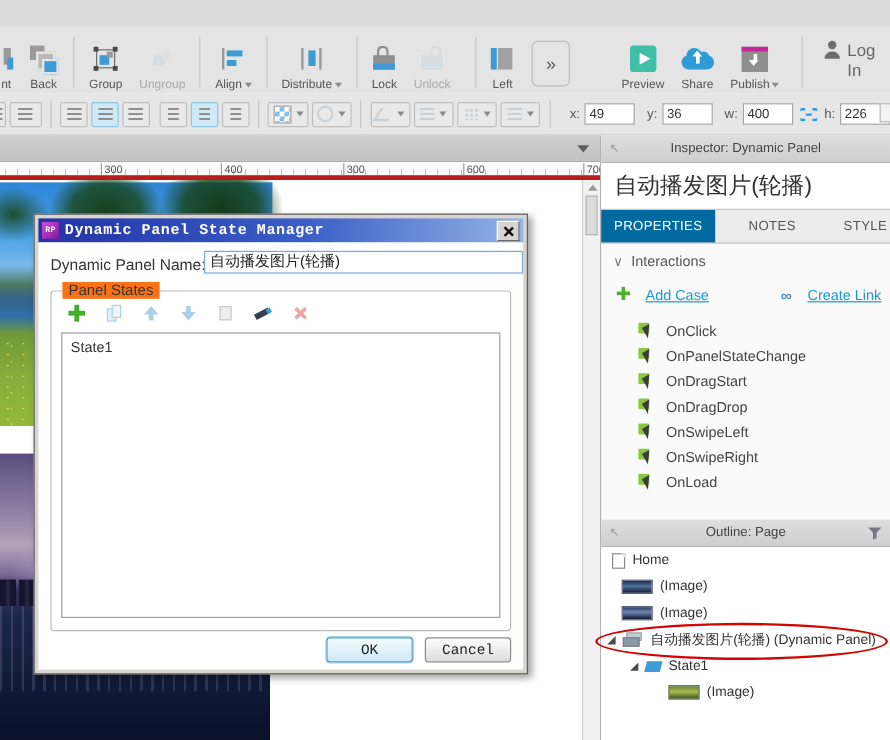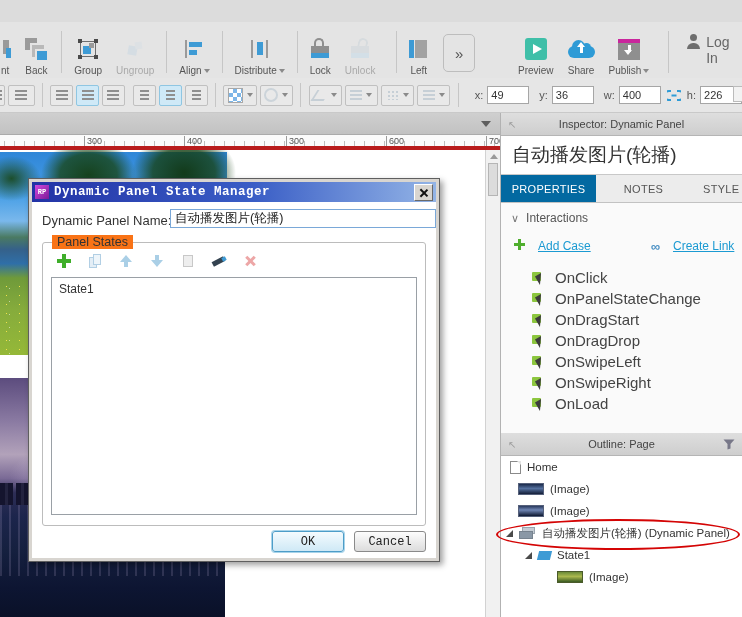--- a/index.html
+++ b/index.html
@@ -124,21 +124,21 @@
   .int-row{position:absolute;left:10px;top:98px;display:flex;align-items:center;gap:7px;font-size:12px;color:#555}
   .int-chev{color:#777;font-size:11px}
   .links-row{position:absolute;left:13px;top:126px;display:flex;align-items:flex-start;gap:13px;font-size:12px}
   .plus-ic{position:relative;width:11px;height:11px}
   .plus-ic::before{content:"";position:absolute;left:4px;top:0;width:3px;height:11px;background:#4fae2d}
   .plus-ic::after{content:"";position:absolute;left:0;top:4px;width:11px;height:3px;background:#4fae2d}
   .alink{color:#1b9ad2;text-decoration:underline}
   .chain{color:#4a90c4;font-weight:bold;font-size:13px}
   .cl-gap{width:34px}
   .events{position:absolute;left:0;top:152px;width:100%}
-  .ev-row{display:flex;align-items:flex-end;gap:9px;height:21px;padding-left:31px;font-size:15px;color:#444}
+  .ev-row{display:flex;align-items:center;gap:9px;height:21px;padding-left:31px;font-size:12px;color:#444}
   .ev-ico{width:14px;height:14px;position:relative;flex:0 0 auto}
   .ev-ico .g{position:absolute;left:0;top:0;width:9px;height:9px;background:#8cc63e;border-radius:1px}
   .ev-ico .cur{position:absolute;left:5px;top:2px;width:0;height:0;border-top:10px solid #3c3c3c;border-right:7px solid transparent;transform:rotate(-30deg)}
   .outline-bar{top:320px}
   .funnel{position:absolute;right:7px;top:6px}
   .tree{position:absolute;left:0;top:343px;width:100%;bottom:0;background:#fff}
   .trow{display:flex;align-items:center;gap:6px;height:22px;font-size:11.5px;color:#333}
   .trow.bold{font-weight:normal}
   .texp{width:0;height:0;border-left:7px solid transparent;border-bottom:7px solid #4a4a4a;flex:0 0 auto}
   .page-ic{width:11px;height:13px;background:#fff;border:1px solid #8a8a8a;position:relative;box-sizing:border-box}

